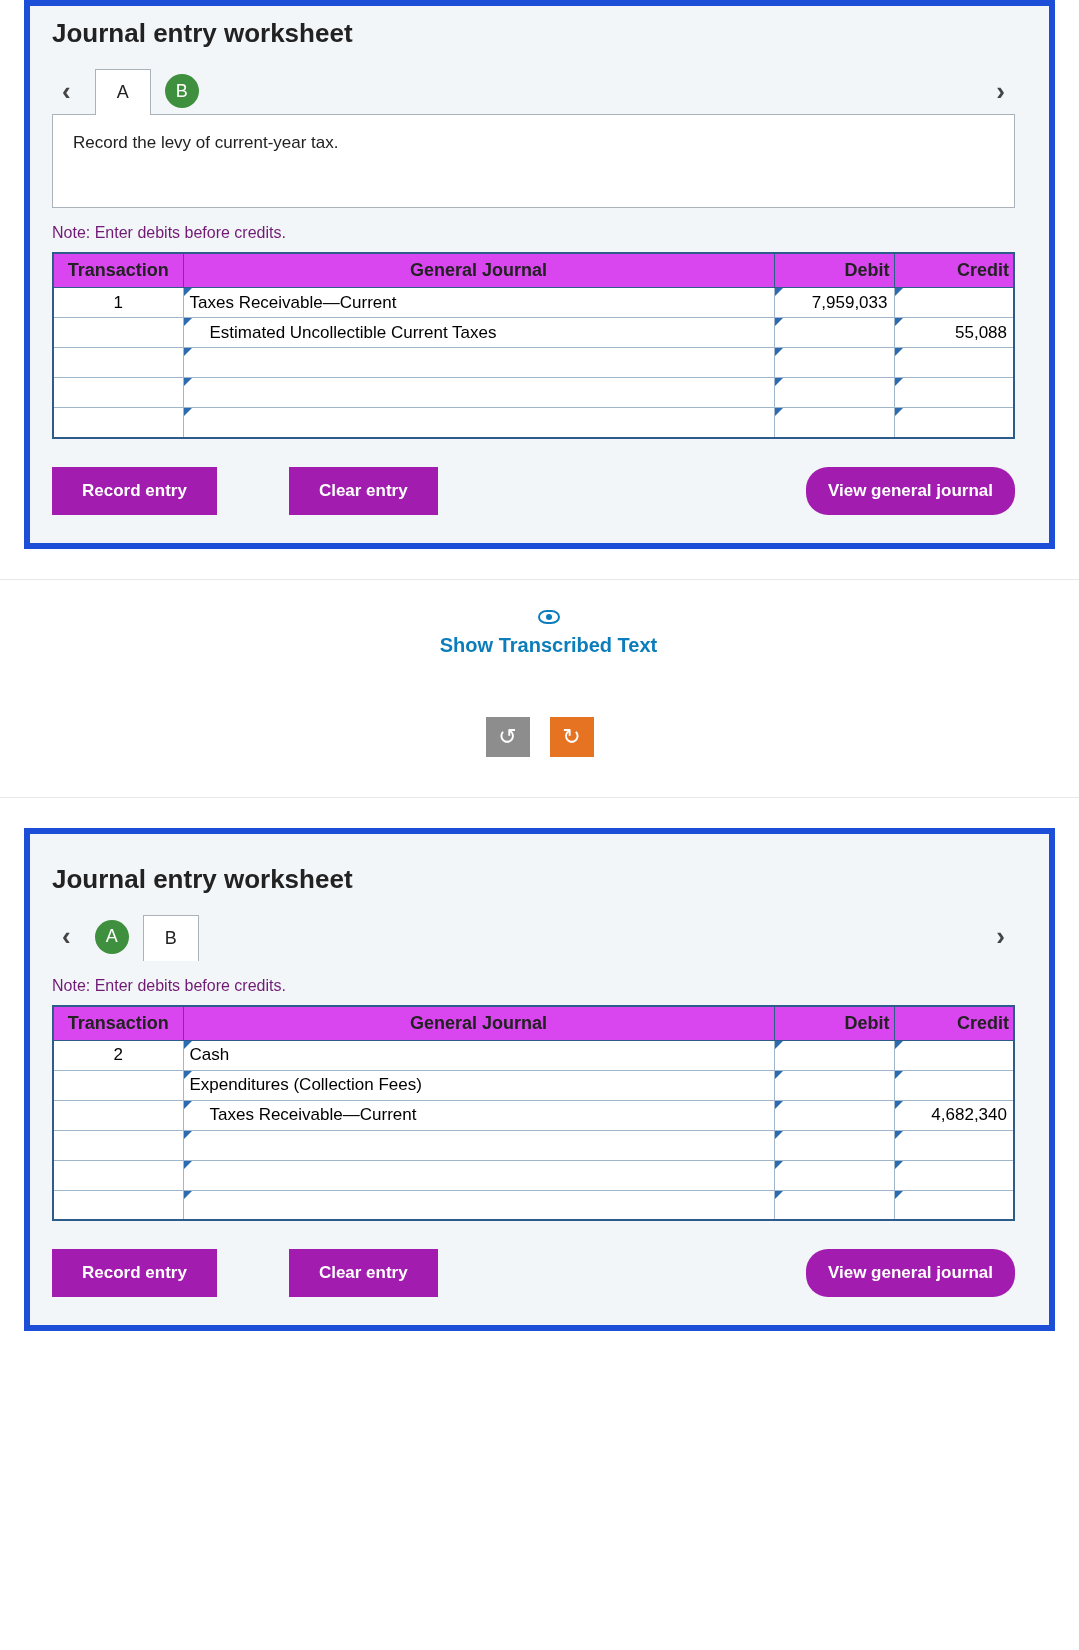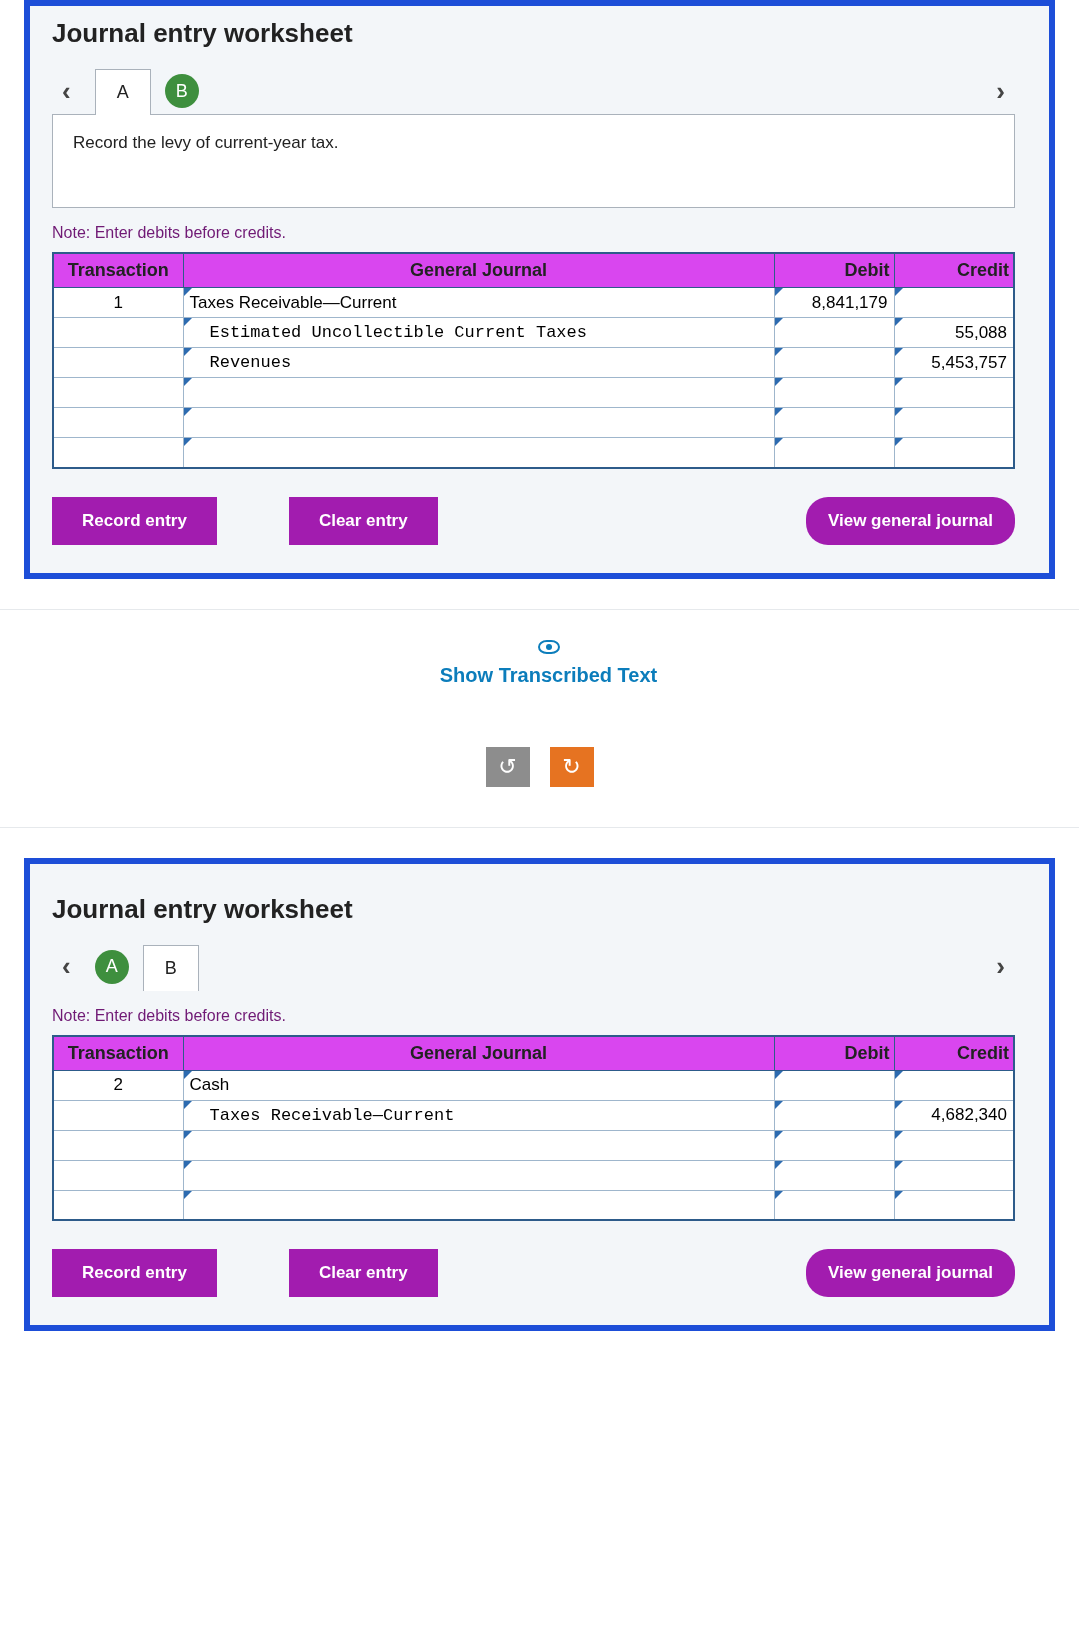--- a/index.html
+++ b/index.html
@@ -99,21 +99,21 @@
   table.journal td {
     border: 1px solid #9fb6cc;
     height: 30px;
     font-size: 17px;
     padding: 2px 6px;
     position: relative;
   }
   .col-trans { width: 130px; text-align: center; }
   .col-gj { width: auto; }
   .col-debit, .col-credit { width: 120px; text-align: right; }
-  .indent1 { padding-left: 26px !important; font-family: Liberation Mono, monospace; }
+  .indent1 { padding-left: 26px !important; }
   .tri {
     position: absolute;
     top: 0;
     left: 0;
     width: 0; height: 0;
     border-style: solid;
     border-width: 8px 8px 0 0;
     border-color: #2d6bb0 transparent transparent transparent;
   }
   .btnrow {
@@ -200,34 +200,28 @@
         <th class="col-trans">Transaction</th>
         <th class="col-gj">General Journal</th>
         <th class="col-debit">Debit</th>
         <th class="col-credit">Credit</th>
       </tr>
     </thead>
     <tbody>
       <tr>
         <td class="col-trans">1</td>
         <td class="col-gj"><span class="tri"></span><span>Taxes Receivable—Current</span></td>
-        <td class="col-debit"><span class="tri"></span><span>8,841,179</span></td>
+        <td class="col-debit"><span class="tri"></span><span>7,959,033</span></td>
         <td class="col-credit"><span class="tri"></span><span></span></td>
       </tr>
       <tr>
         <td class="col-trans"></td>
         <td class="col-gj indent1"><span class="tri"></span><span>Estimated Uncollectible Current Taxes</span></td>
         <td class="col-debit"><span class="tri"></span><span></span></td>
         <td class="col-credit"><span class="tri"></span><span>55,088</span></td>
-      </tr>
-      <tr>
-        <td class="col-trans"></td>
-        <td class="col-gj indent1"><span class="tri"></span><span>Revenues</span></td>
-        <td class="col-debit"><span class="tri"></span><span></span></td>
-        <td class="col-credit"><span class="tri"></span><span>5,453,757</span></td>
       </tr>
       <tr>
         <td class="col-trans"></td>
         <td class="col-gj">
             <span class="tri"></span>
           </td>
         <td class="col-debit">
             <span class="tri"></span>
           </td>
         <td class="col-credit">
@@ -305,20 +299,26 @@
     </thead>
     <tbody>
       <tr>
         <td class="col-trans">2</td>
         <td class="col-gj"><span class="tri"></span><span>Cash</span></td>
         <td class="col-debit"><span class="tri"></span><span></span></td>
         <td class="col-credit"><span class="tri"></span><span></span></td>
       </tr>
       <tr>
         <td class="col-trans"></td>
+        <td class="col-gj"><span class="tri"></span><span>Expenditures (Collection Fees)</span></td>
+        <td class="col-debit"><span class="tri"></span><span></span></td>
+        <td class="col-credit"><span class="tri"></span><span></span></td>
+      </tr>
+      <tr>
+        <td class="col-trans"></td>
         <td class="col-gj indent1"><span class="tri"></span><span>Taxes Receivable—Current</span></td>
         <td class="col-debit"><span class="tri"></span><span></span></td>
         <td class="col-credit"><span class="tri"></span><span>4,682,340</span></td>
       </tr>
       <tr>
         <td class="col-trans"></td>
         <td class="col-gj">
             <span class="tri"></span>
           </td>
         <td class="col-debit">

